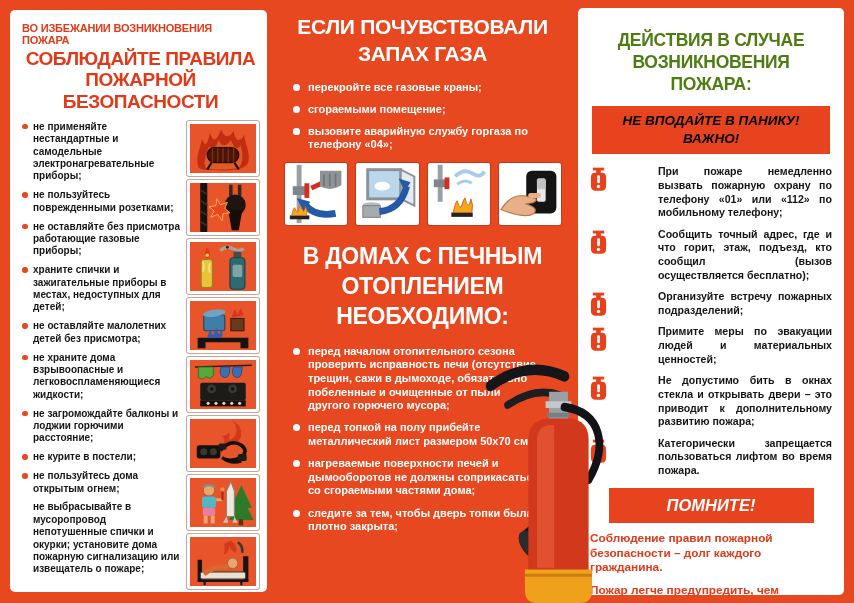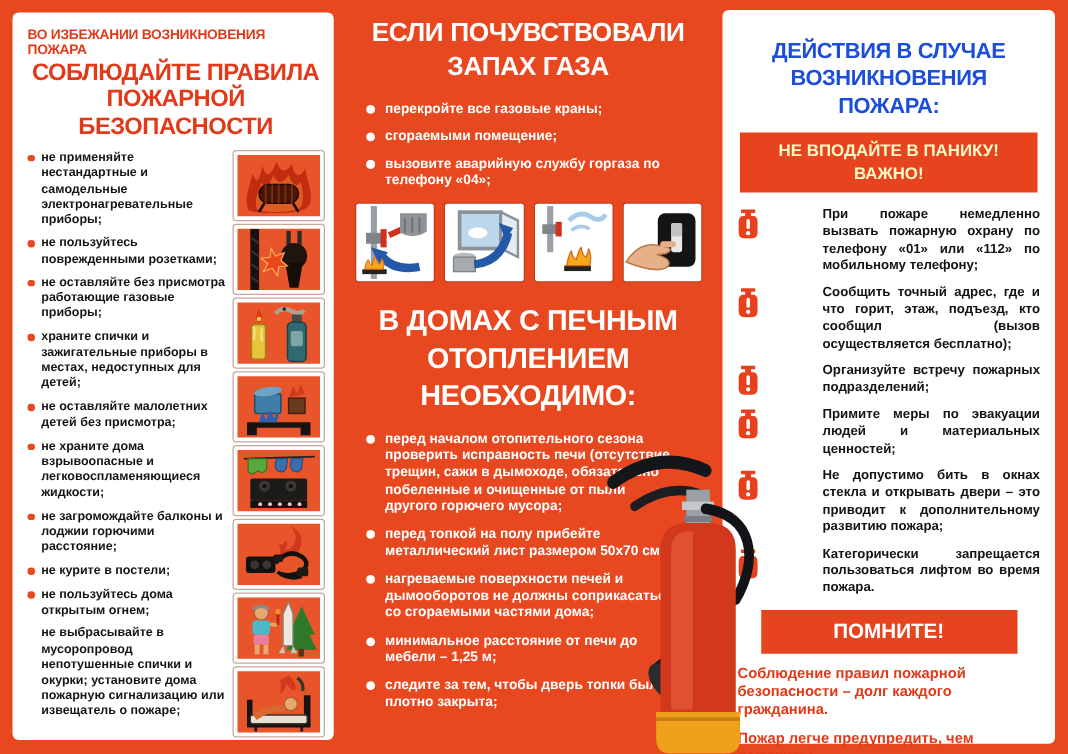--- a/index.html
+++ b/index.html
@@ -34,30 +34,30 @@
   .mid-list .item .dot { background:#fff; width:7px; height:7px; }
   .picto-row { display:flex; gap:9px; margin:11px 17px 0 18px; }
   .picto { flex:1; height:62px; background:#fff; border-radius:2px; box-shadow:0 0 0 1px rgba(120,40,20,.35); }
   .picto svg { width:100%; height:100%; display:block; }
   .stove-title { font-size:23px; margin-top:17px; }
   .stove-list { width:252px; }
   #extinguisher { position:absolute; left:475px; top:342px; width:142px; height:261px; z-index:6; }
   #extinguisher svg { width:100%; height:100%; }
   
   #right-panel { left:578px; top:8px; width:266px; height:587px; padding:14px 12px 8px; z-index:3; }
-  .right-title { color:#1d4ed8; font-weight:bold; font-size:17.5px; line-height:1.25; text-align:center;
+  .right-title { color:#4d7c0f; font-weight:bold; font-size:17.5px; line-height:1.25; text-align:center;
                  white-space:pre-line; letter-spacing:-0.3px; margin-top:8px; }
-  .alert-box { background:#e8431f; color:#fef9c3; font-weight:bold; font-size:13.5px; line-height:1.35;
-               text-align:center; white-space:pre-line; padding:6px 4px; margin:10px 2px 0; }
+  .alert-box { background:#e8431f; color:#000000; font-weight:bold; font-size:13.5px; line-height:1.35;
+               text-align:center; white-space:pre-line; padding:6px 4px; margin:10px 2px 0;font-style:italic; }
   .actions { margin-top:11px; }
   .action { display:flex; gap:7px; margin-bottom:7.5px; }
   .action .ico { flex:none; width:17px; height:25px; margin-top:1px; }
   .action .txt { font-size:10.6px; font-weight:bold; color:#141414; line-height:1.3; text-align:justify;margin-left:44px; }
   .remember-box { background:#e8431f; color:#fff; font-weight:bold; font-size:16.5px; text-align:center;
-                  width:205px; padding:8px 0; margin:10px auto 0; }
+                  width:205px; padding:8px 0; margin:10px auto 0;font-style:italic; }
   .remember-line { color:#e23918; font-weight:bold; font-size:11.8px; line-height:1.25; margin-top:8px; }
 </style>
 </head>
 <body>
 
 <section class="panel" id="left-panel">
   <div class="kicker">ВО ИЗБЕЖАНИИ ВОЗНИКНОВЕНИЯ ПОЖАРА</div>
   <div class="big-title">СОБЛЮДАЙТЕ ПРАВИЛА
 ПОЖАРНОЙ БЕЗОПАСНОСТИ</div>
   <div class="left-body">
@@ -239,21 +239,20 @@
           <rect x="30" y="29" width="13" height="5" rx="2.5" fill="#e8b088"></rect>
         </svg>
     </figure>
   </div>
   <div class="mid-title stove-title">В ДОМАХ С ПЕЧНЫМ
 ОТОПЛЕНИЕМ НЕОБХОДИМО:</div>
   <ul class="mid-list stove-list" style="list-style:none">
     <li class="item"><span class="dot"></span><span>перед началом отопительного сезона проверить исправность печи (отсутствие трещин, сажи в дымоходе, обязательно побеленные и очищенные от пыли другого горючего мусора;</span></li>
     <li class="item"><span class="dot"></span><span>перед топкой на полу прибейте металлический лист размером 50х70 см;</span></li>
     <li class="item"><span class="dot"></span><span>нагреваемые поверхности печей и дымооборотов не должны соприкасаться со сгораемыми частями дома;</span></li>
-    <li class="item"><span class="dot"></span><span>минимальное расстояние от печи до мебели – 1,25 м;</span></li>
     <li class="item"><span class="dot"></span><span>следите за тем, чтобы дверь топки была плотно закрыта;</span></li>
   </ul>
 </section>
 
 <div id="extinguisher">
   <svg viewBox="0 0 165 273" preserveAspectRatio="none">
     <path d="M18 46 Q60 18 104 36" stroke="#15161a" stroke-width="11" fill="none" stroke-linecap="round"></path>
     <path d="M38 66 Q70 46 100 56" stroke="#1c1e22" stroke-width="8" fill="none" stroke-linecap="round"></path>
     <rect x="86" y="52" width="22" height="32" fill="#9aa0a6"></rect>
     <rect x="82" y="62" width="30" height="7" fill="#c2c8cc"></rect>

